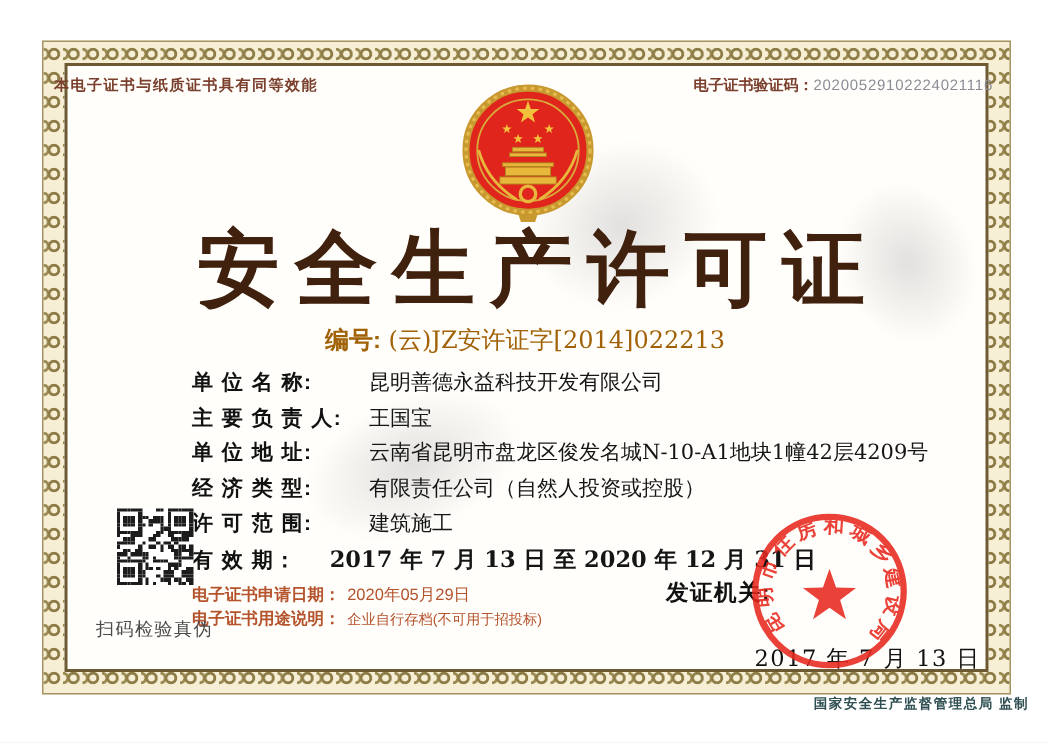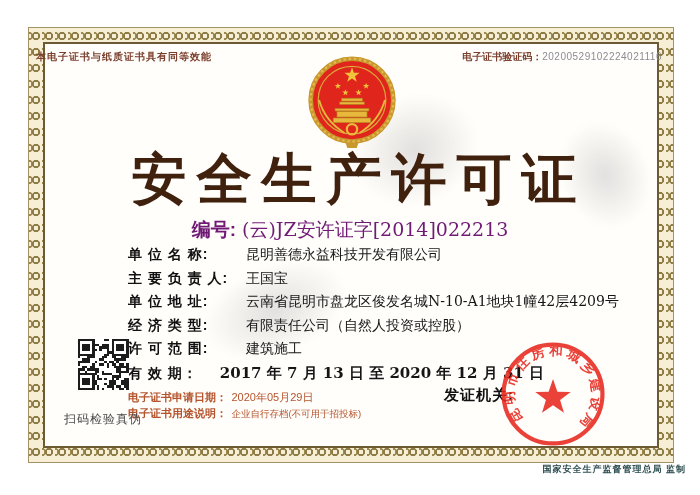--- a/index.html
+++ b/index.html
@@ -40,21 +40,21 @@
   .emblem { position:absolute; left:305px; top:55px; }
   
   .title {
     position:absolute; left:0; top:143px; width:100%;
     text-align:center; font-family:"DejaVu Serif", serif;
     font-size:55px; font-weight:900; color:#40210e;
     letter-spacing:10px; padding-left:18px;
   }
   .number-line {
     position:absolute; left:0; top:217px; width:100%; text-align:center;
-    font-size:19px; color:#701a75; font-family:"DejaVu Serif", serif;
+    font-size:16px; color:#a16207; font-family:"DejaVu Serif", serif;
   }
   .number-line .lbl { font-family:"Liberation Sans", sans-serif; font-weight:bold; }
   
   .fields { position:absolute; left:128px; top:246px; width:540px; }
   .frow { display:flex; align-items:baseline; height:23.5px; white-space:nowrap; }
   .frow .lbl {
     display:inline-block; min-width:118px;
     font-size:14px; font-weight:bold; color:#111; letter-spacing:1px;
   }
   .frow .val {
@@ -624,20 +624,21 @@
         <div class="on"></div>
         <div class="on"></div>
         <div></div>
         <div class="on"></div>
       </div>
     <div class="qr-caption">扫码检验真伪</div>
   </div>
 
   <div class="issuer">发证机关:</div>
 
+  <div class="issue-date">2017 年  7 月 13 日</div>
 
   <div class="seal">
     <svg width="112" height="112" viewBox="0 0 120 120">
       <circle cx="60" cy="60" r="53" fill="none" stroke="#e8281e" stroke-width="4.5"></circle>
       <path id="sealArc" d="M 27.8 87 A 42 42 0 1 1 92.2 87" fill="none"></path>
       <text font-size="14.5" font-weight="bold" fill="#e8281e" font-family="Liberation Sans, sans-serif">
         <textPath href="#sealArc" startOffset="0" textLength="196">昆明市住房和城乡建设局</textPath>
       </text>
       <use href="#st" fill="#e8281e" transform="translate(60,64) scale(2.35) translate(-50,-21.5)"></use>
     </svg>

